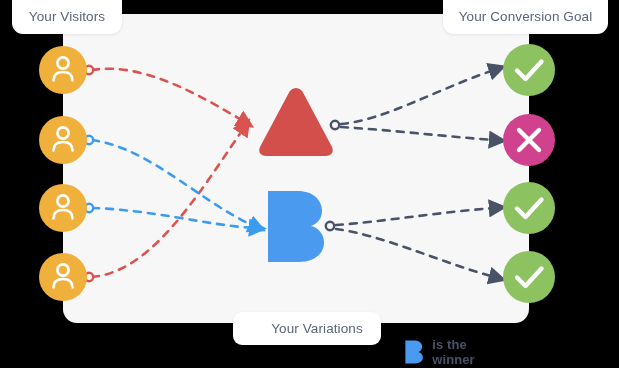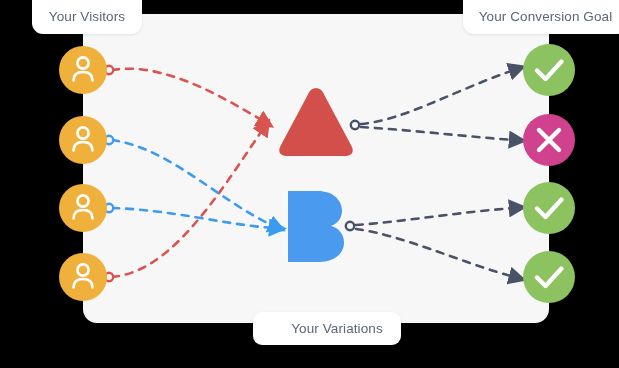--- a/index.html
+++ b/index.html
@@ -11,21 +11,20 @@
     width: 619px;
     height: 368px;
     overflow: hidden;
     font-family: "Liberation Sans", sans-serif;
   }
   #stage {
     position: relative;
     width: 495px;
     height: 368px;
     background: #000000;
-    margin-left: 20px;
   }
 
   
   #panel {
     position: absolute;
     left: 63px;
     top: 14px;
     width: 466px;
     height: 309px;
     background: #F7F7F8;
@@ -223,14 +222,21 @@
     <g>
       <circle cx="529" cy="277" r="26" fill="#8CC260"></circle>
       <path d="M517,277.5 L525.5,286 L541.5,268.5" fill="none" stroke="#FFFFFF" stroke-width="4.4" stroke-linecap="round" stroke-linejoin="round"></path>
     </g>
   </svg>
 
   <div class="pill" id="pill-visitors">Your Visitors</div>
   <div class="pill" id="pill-goal">Your Conversion Goal</div>
   <div class="pill" id="pill-variations">Your Variations</div>
 
+  <div id="winner">
+    <svg width="26" height="26" viewBox="0 0 60 74">
+      <path d="M4,3 L31,3 C45,3 54,11 54,21.5 C54,29.5 49,35 43,37
+               C50,38.8 56,45 56,53.5 C56,64.5 46,71 32,71 L4,71 Z" fill="#4A9BF0"></path>
+    </svg>
+    <span id="winner-text">is the winner</span>
+  </div>
 
 </div>
 
 </body></html>

